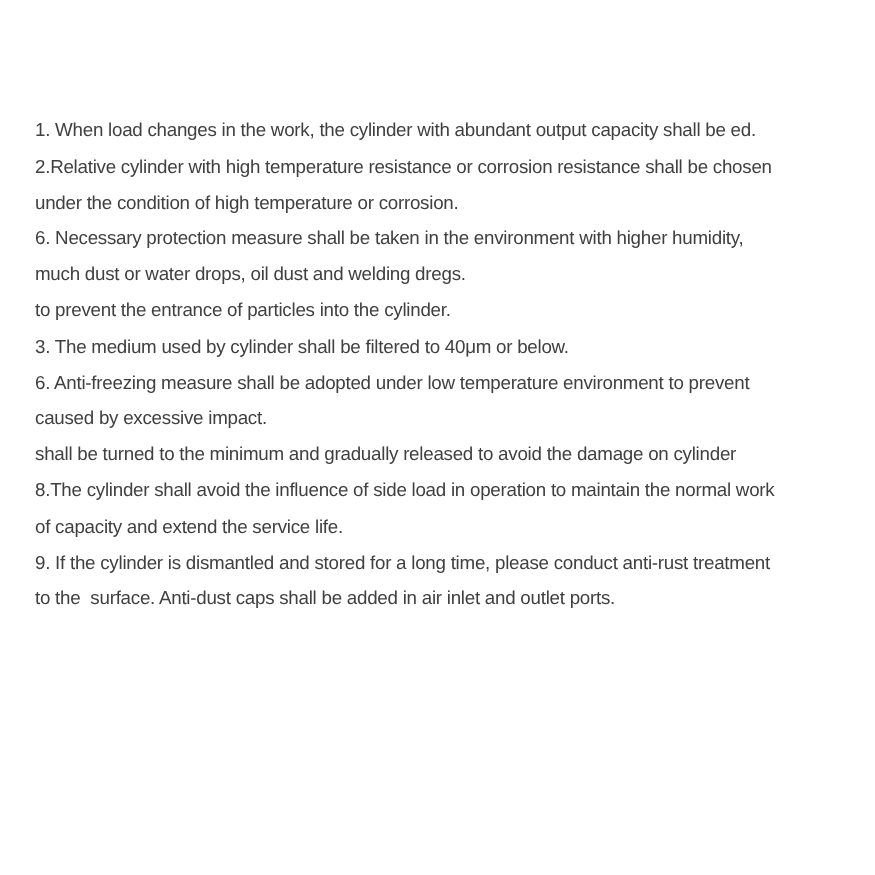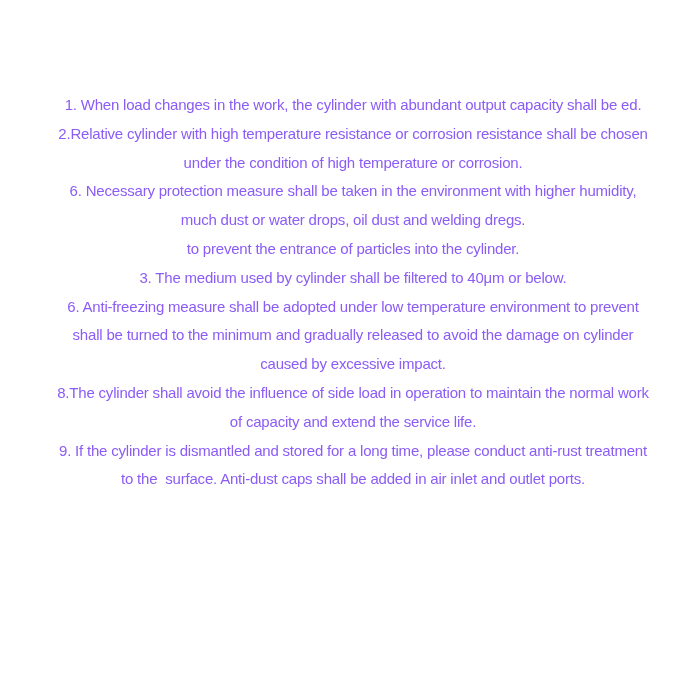--- a/index.html
+++ b/index.html
@@ -18,38 +18,37 @@
   .text-block {
     position: absolute;
     left: 28px;
     top: 91px;
     width: 650px;
   }
   .line {
     font-size: 15px;
     line-height: 28.8px;
     letter-spacing: -0.2px;
-    color: #8b5cf6;
+    color: #404040;
     white-space: pre;
-    text-align: center;
   }
 </style>
 </head>
 <body>
 
 <div class="page">
   <div class="text-block">
     <div class="line">1. When load changes in the work, the cylinder with abundant output capacity shall be ed.</div>
     <div class="line">2.Relative cylinder with high temperature resistance or corrosion resistance shall be chosen</div>
     <div class="line">under the condition of high temperature or corrosion.</div>
     <div class="line">6. Necessary protection measure shall be taken in the environment with higher humidity,</div>
     <div class="line">much dust or water drops, oil dust and welding dregs.</div>
     <div class="line">to prevent the entrance of particles into the cylinder.</div>
     <div class="line">3. The medium used by cylinder shall be filtered to 40μm or below.</div>
     <div class="line">6. Anti-freezing measure shall be adopted under low temperature environment to prevent</div>
+    <div class="line">caused by excessive impact.</div>
     <div class="line">shall be turned to the minimum and gradually released to avoid the damage on cylinder</div>
-    <div class="line">caused by excessive impact.</div>
     <div class="line">8.The cylinder shall avoid the influence of side load in operation to maintain the normal work</div>
     <div class="line">of capacity and extend the service life.</div>
     <div class="line">9. If the cylinder is dismantled and stored for a long time, please conduct anti-rust treatment</div>
     <div class="line">to the  surface. Anti-dust caps shall be added in air inlet and outlet ports.</div>
   </div>
 </div>
 
 </body></html>

